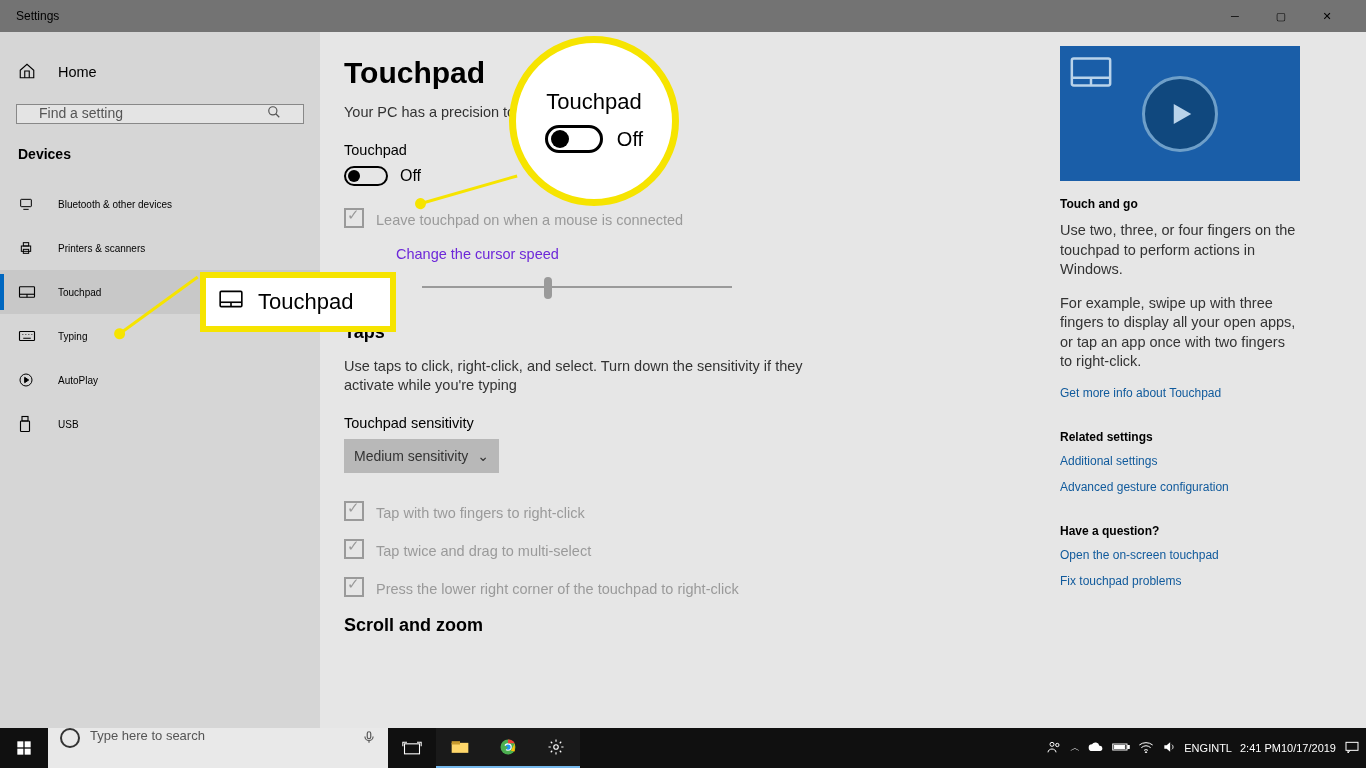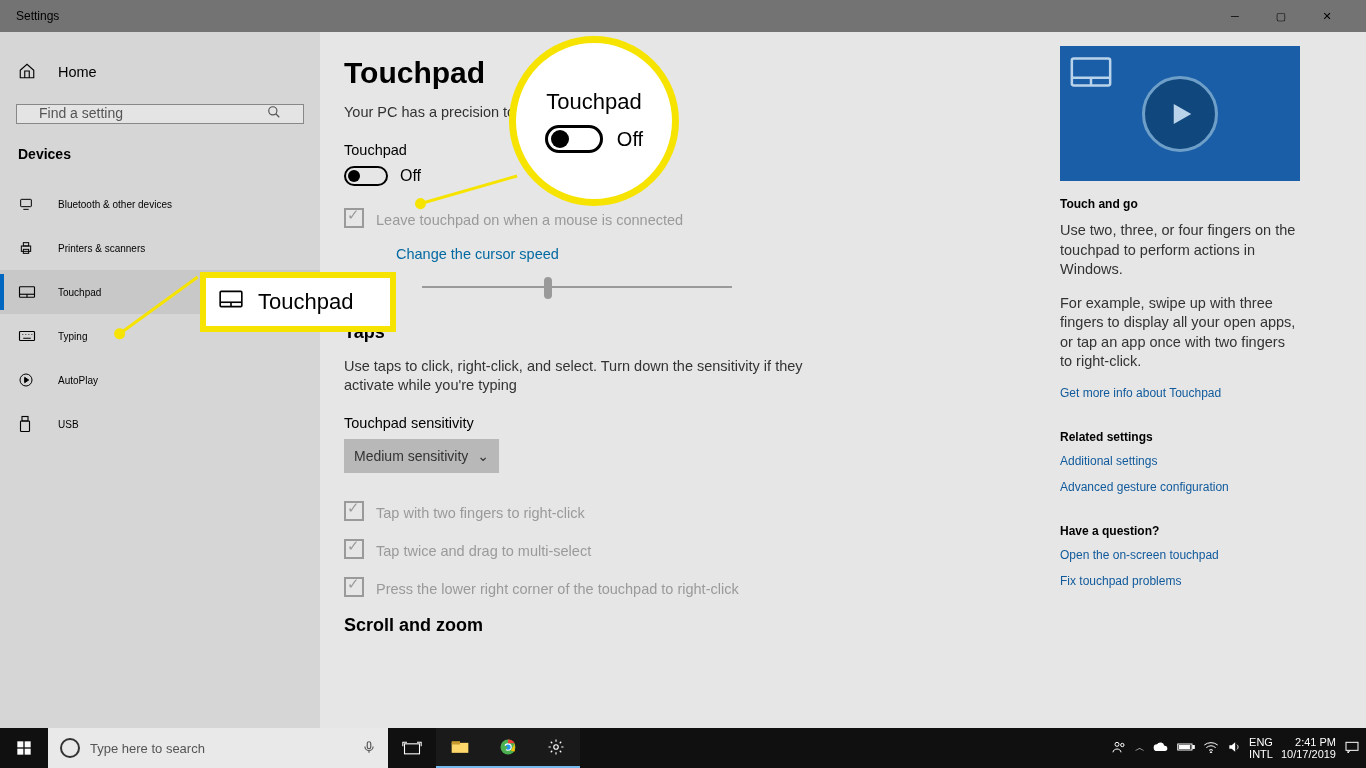--- a/index.html
+++ b/index.html
@@ -53,27 +53,27 @@
   .callout-circle .zs { font-size:20px; }
   .line1 { position:absolute; top:170px; left:421px; width:100px; height:3px; background:#f6e400; z-index:45; transform:rotate(-16deg); transform-origin:left center; }
   .line1::after { content:""; position:absolute; left:-6px; top:-4px; width:11px; height:11px; border-radius:50%; background:#f6e400; }
   .callout-box { position:absolute; top:240px; left:200px; width:196px; height:60px; border:6px solid #f6e400; background:#fff; z-index:50; display:flex; align-items:center; padding:0 12px; gap:14px; font-size:22px; }
   .line2 { position:absolute; top:300px; left:120px; width:96px; height:3px; background:#f6e400; z-index:45; transform:rotate(-36deg); transform-origin:left center; }
   .line2::before { content:""; position:absolute; left:-6px; top:-4px; width:11px; height:11px; border-radius:50%; background:#f6e400; }
   
   .taskbar { height:40px; background:#101010; color:#fff; display:flex; align-items:center; font-size:13px; position:relative; }
   .tb-btn { height:40px; display:flex; align-items:center; justify-content:center; }
   .start { width:48px; }
-  .searchbar { width:340px; height:40px; background:#e9e9e9; color:#555; display:flex; align-items:center; padding:0 12px; }
+  .searchbar { width:340px; height:40px; background:#e9e9e9; color:#555; display:flex; align-items:flex-start; padding:0 12px; }
   .searchbar .circ { width:20px; height:20px; border:2px solid #333; border-radius:50%; margin-right:10px; }
   .searchbar .sp { flex:1; }
   .tb-ic { width:48px; }
   .tb-ic.active { border-bottom:2px solid #76b9ed; background:#1a1a1a; }
   .tray { margin-left:auto; display:flex; align-items:center; height:40px; gap:8px; padding-right:6px; color:#fff; font-size:11px; }
-  .tray .col { display:flex; flex-direction:column; align-items:flex-end; line-height:1.1; }
+  .tray .col { display:flex; flex-direction:row; align-items:flex-end; line-height:1.1; }
   .overlay { position:absolute; inset:0; pointer-events:none; }
 </style>
 </head>
 <body>
 
 <div class="title-bar">
   <span>Settings</span>
   <span class="spacer"></span>
   <div class="win-btn">─</div>
   <div class="win-btn">▢</div>
@@ -170,21 +170,21 @@
       <div class="toggle-row">
         <div class="toggle">
             <div class="knob"></div>
           </div>
         <span>Off</span>
       </div>
       <div class="cb-row">
         <div class="cb chk"></div>
         <span>Leave touchpad on when a mouse is connected</span>
       </div>
-      <div class="label" style="color:#0369a1; padding-left:52px;">Change the cursor speed</div>
+      <div class="label" style="color:#6d28d9; padding-left:52px;">Change the cursor speed</div>
       <div class="slider" style="margin-left:78px;">
         <div class="track"></div>
           <div class="thumb"></div>
       </div>
       <h2 class="sect">Taps</h2>
       <div class="p">Use taps to click, right-click, and select. Turn down the sensitivity if they activate while you're typing</div>
       <div class="label">Touchpad sensitivity</div>
       <div class="dd">
         <span>Medium sensitivity</span>
         <span class="sp"></span>

